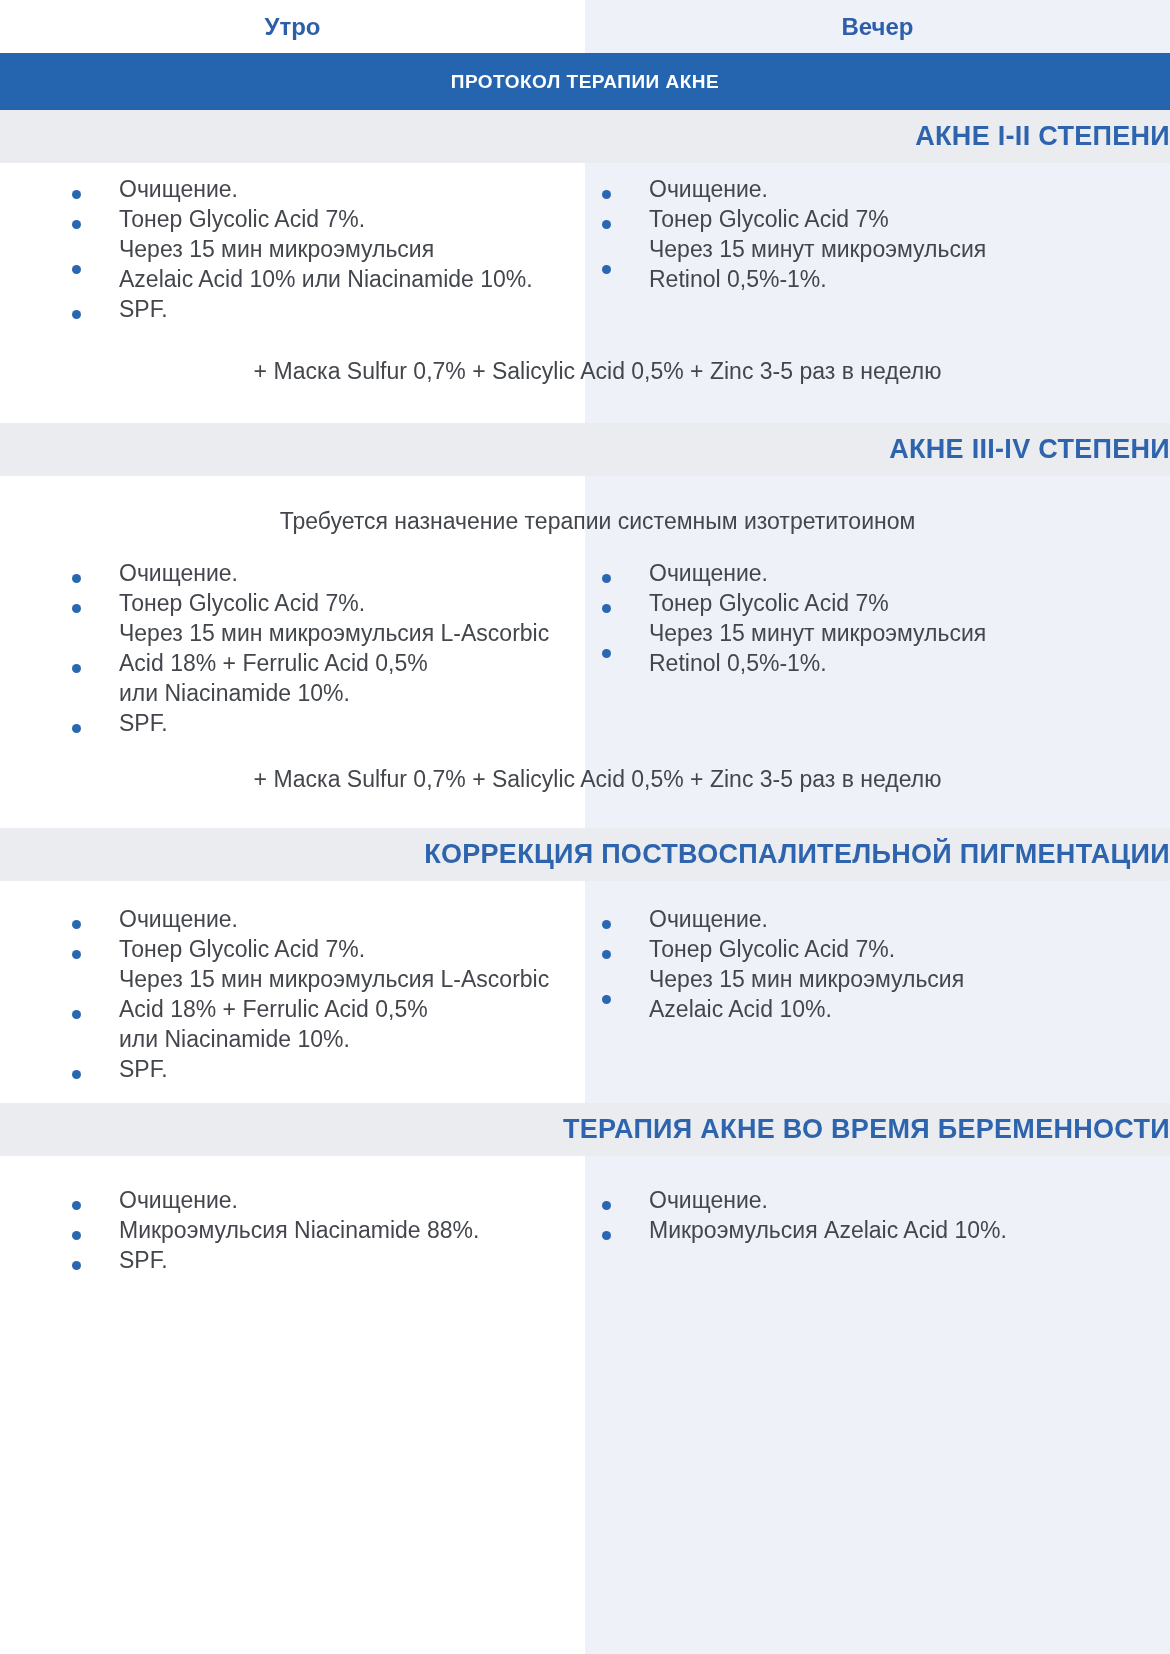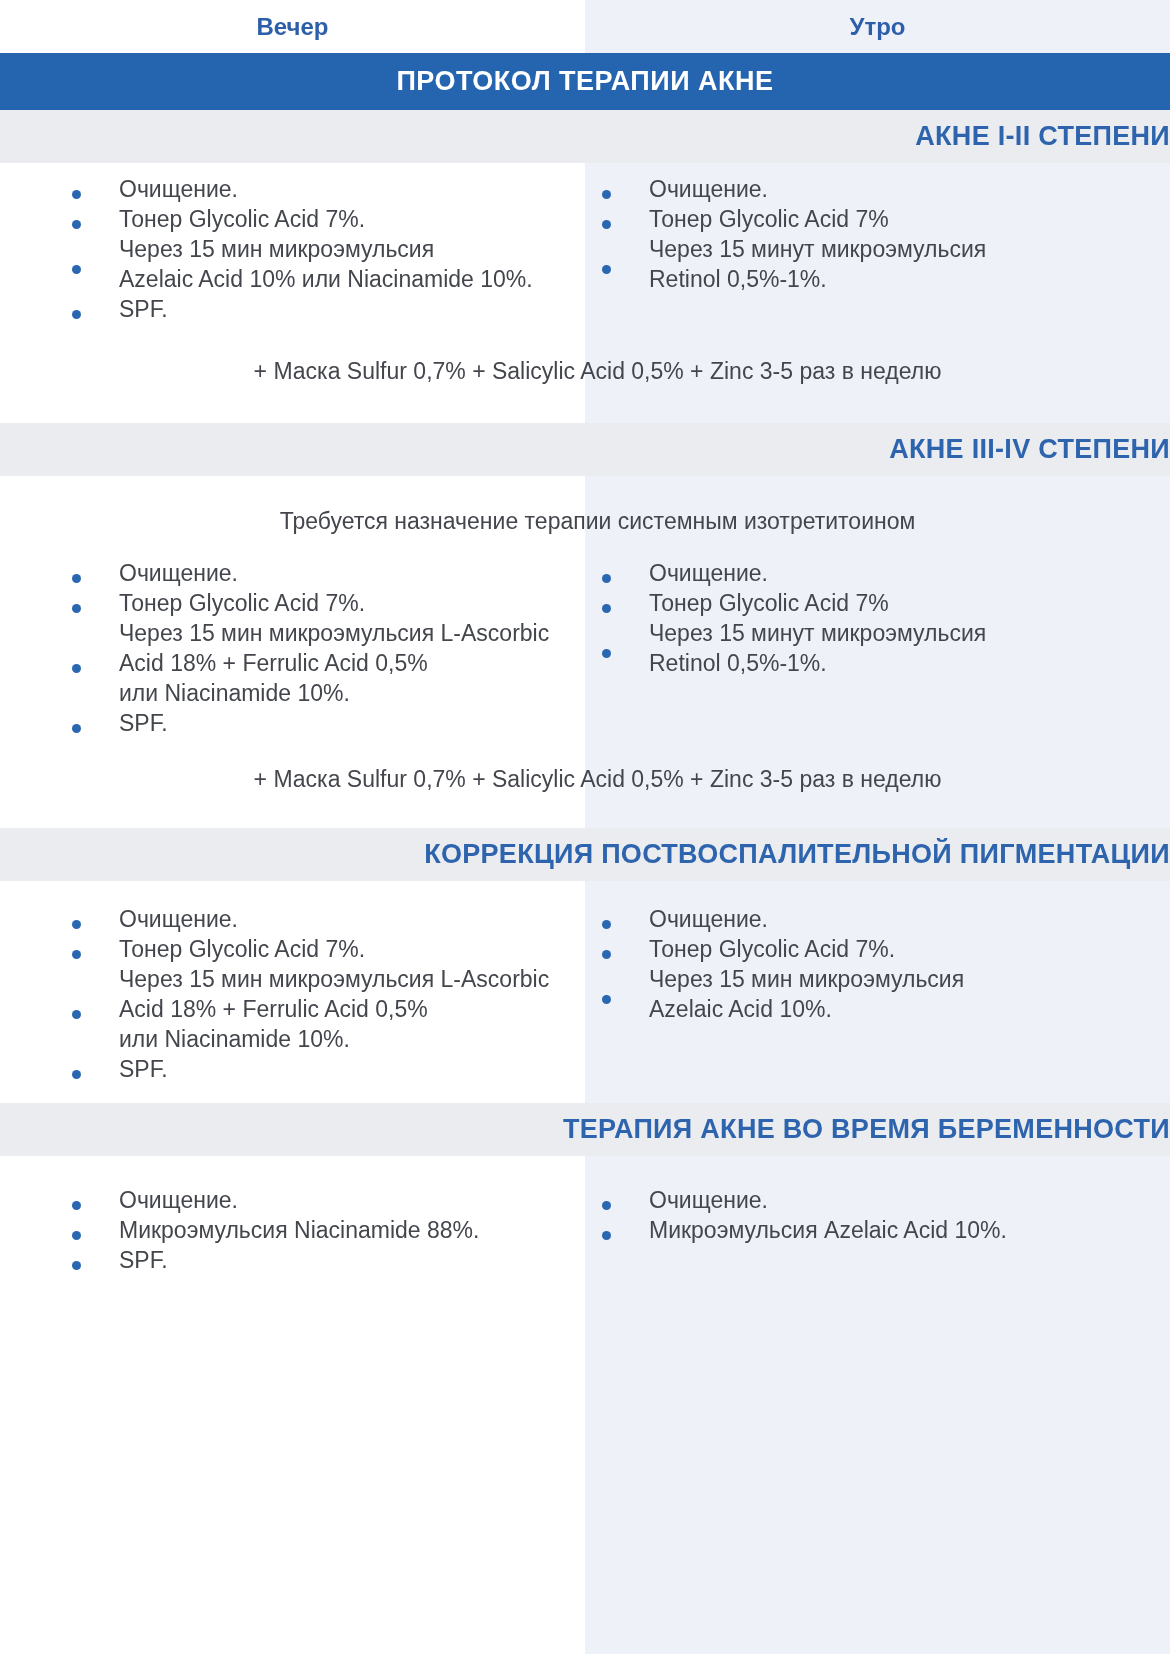--- a/index.html
+++ b/index.html
@@ -35,21 +35,21 @@
   
   .banner {
     height: 57px;
     background: #2565b0;
     display: flex;
     align-items: center;
     justify-content: center;
   }
   .banner-title {
     color: #ffffff;
-    font-size: 27px;
+    font-size: 19px;
     font-weight: bold;
     letter-spacing: 0.5px;
   }
   
   .band {
     height: 53px;
     background: #eaecf0;
     display: flex;
     align-items: center;
     justify-content: flex-end;
@@ -110,24 +110,24 @@
   .band-pregnant { margin-top: 19px; }
   .cols-pregnant { margin-top: 29px; }
 </style>
 </head>
 <body>
 
 <div class="page">
 
   <div class="labels-row">
     <div class="half">
+      <span class="col-label">Утро</span>
+    </div>
+    <div class="half">
       <span class="col-label">Вечер</span>
-    </div>
-    <div class="half">
-      <span class="col-label">Утро</span>
     </div>
   </div>
 
   <div class="banner">
     <span class="banner-title">ПРОТОКОЛ ТЕРАПИИ АКНЕ</span>
   </div>
 
   <div class="band band-acne12">
     <span class="band-title">АКНЕ I-II СТЕПЕНИ</span>
   </div>

